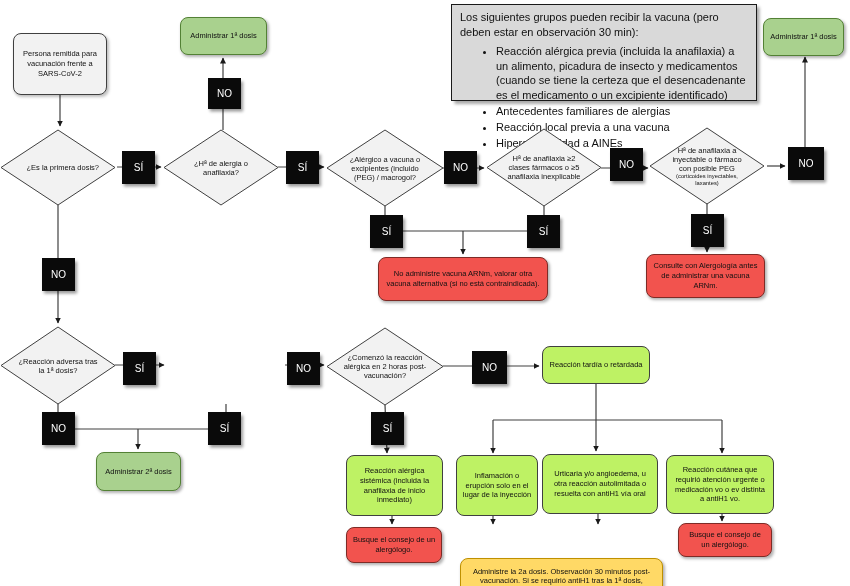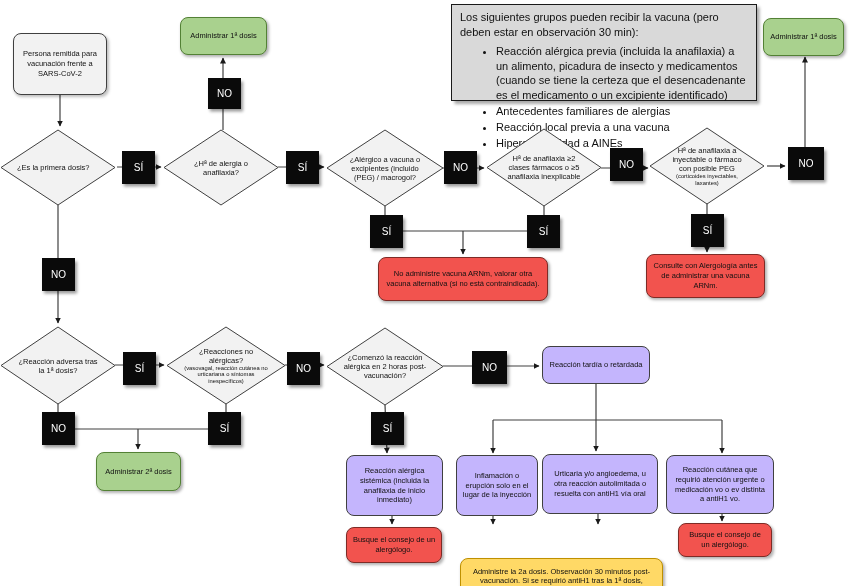--- a/index.html
+++ b/index.html
@@ -5,31 +5,31 @@
   html,body{margin:0;padding:0;background:#fff;}
   #canvas{
     position:relative;width:850px;height:586px;background:#fff;overflow:hidden;
     font-family:"Liberation Sans","DejaVu Sans",sans-serif;color:#111;
   }
   #connectors{position:absolute;left:0;top:0;width:850px;height:586px;}
   .node{
     position:absolute;box-sizing:border-box;display:flex;flex-direction:column;
     align-items:center;justify-content:center;text-align:center;
     font-size:7.5px;line-height:1.3;padding:2px 5px;
-    border:1px solid #404040;border-radius:8px;background:#c4b5fd;
+    border:1px solid #404040;border-radius:8px;background:#bef264;
   }
   .node.gray{background:var(--node_fill,#F2F2F2);box-shadow:1.5px 2px 3px rgba(0,0,0,.25);}
   .node.green{background:var(--green,#A9D18E);border-color:var(--green_border,#538135);box-shadow:1.5px 2px 3px rgba(0,0,0,.3);}
   .node.red{background:var(--red,#F2534E);border-color:var(--red_border,#7E2B26);border-width:1.5px;box-shadow:1.5px 2px 3px rgba(0,0,0,.3);}
   .node.yellow{background:var(--yellow,#FFD966);border-color:var(--yellow_border,#BF9000);border-width:1.5px;box-shadow:1.5px 2px 3px rgba(0,0,0,.3);}
   .diamond{position:absolute;}
   .diamond > svg{position:absolute;left:0;top:0;width:100%;height:100%;overflow:visible;}
   .diamond polygon{fill:var(--node_fill,#F2F2F2);stroke:var(--line,#404040);stroke-width:1;}
   .dlabel{
-    position:absolute;inset:0;display:flex;flex-direction:column;align-items:flex-start;justify-content:center;
+    position:absolute;inset:0;display:flex;flex-direction:column;align-items:flex-end;justify-content:center;
     text-align:center;font-size:7.5px;line-height:1.2;padding:0 16px;
   }
   .sub{font-size:5.8px;line-height:1.15;display:block;}
   .tag{
     position:absolute;width:33px;height:33px;background:var(--black,#0a0a0a);color:#fff;
     display:flex;align-items:center;justify-content:center;font-size:10px;
     box-shadow:2px 2.5px 3px rgba(0,0,0,.4);
   }
   .infobox{
     position:absolute;left:451px;top:4px;width:306px;height:97px;box-sizing:border-box;
@@ -144,29 +144,20 @@
   </div>
 
   <div class="diamond" style="left:1px;top:327px;width:114px;height:77px;">
     <svg viewBox="0 0 100 100" preserveAspectRatio="none">
         <polygon points="50,0 100,50 50,100 0,50" vector-effect="non-scaling-stroke"></polygon>
       </svg>
     <div class="dlabel">
         <span>¿Reacción adversa tras la 1ª dosis?</span>
       </div>
   </div>
-  <div class="diamond" style="left:167px;top:327px;width:118px;height:77px;">
-    <svg viewBox="0 0 100 100" preserveAspectRatio="none">
-        <polygon points="50,0 100,50 50,100 0,50" vector-effect="non-scaling-stroke"></polygon>
-      </svg>
-    <div class="dlabel">
-      <span>¿Reacciones no alérgicas?</span>
-      <span class="sub">(vasovagal, reacción cutánea no urticariana o síntomas inespecíficos)</span>
-    </div>
-  </div>
   <div class="diamond" style="left:327px;top:328px;width:116px;height:77px;">
     <svg viewBox="0 0 100 100" preserveAspectRatio="none">
         <polygon points="50,0 100,50 50,100 0,50" vector-effect="non-scaling-stroke"></polygon>
       </svg>
     <div class="dlabel">
         <span>¿Comenzó la reacción alérgica en 2 horas post-vacunación?</span>
       </div>
   </div>
 
   <div class="tag" style="left:122px;top:151px;">SÍ</div>

